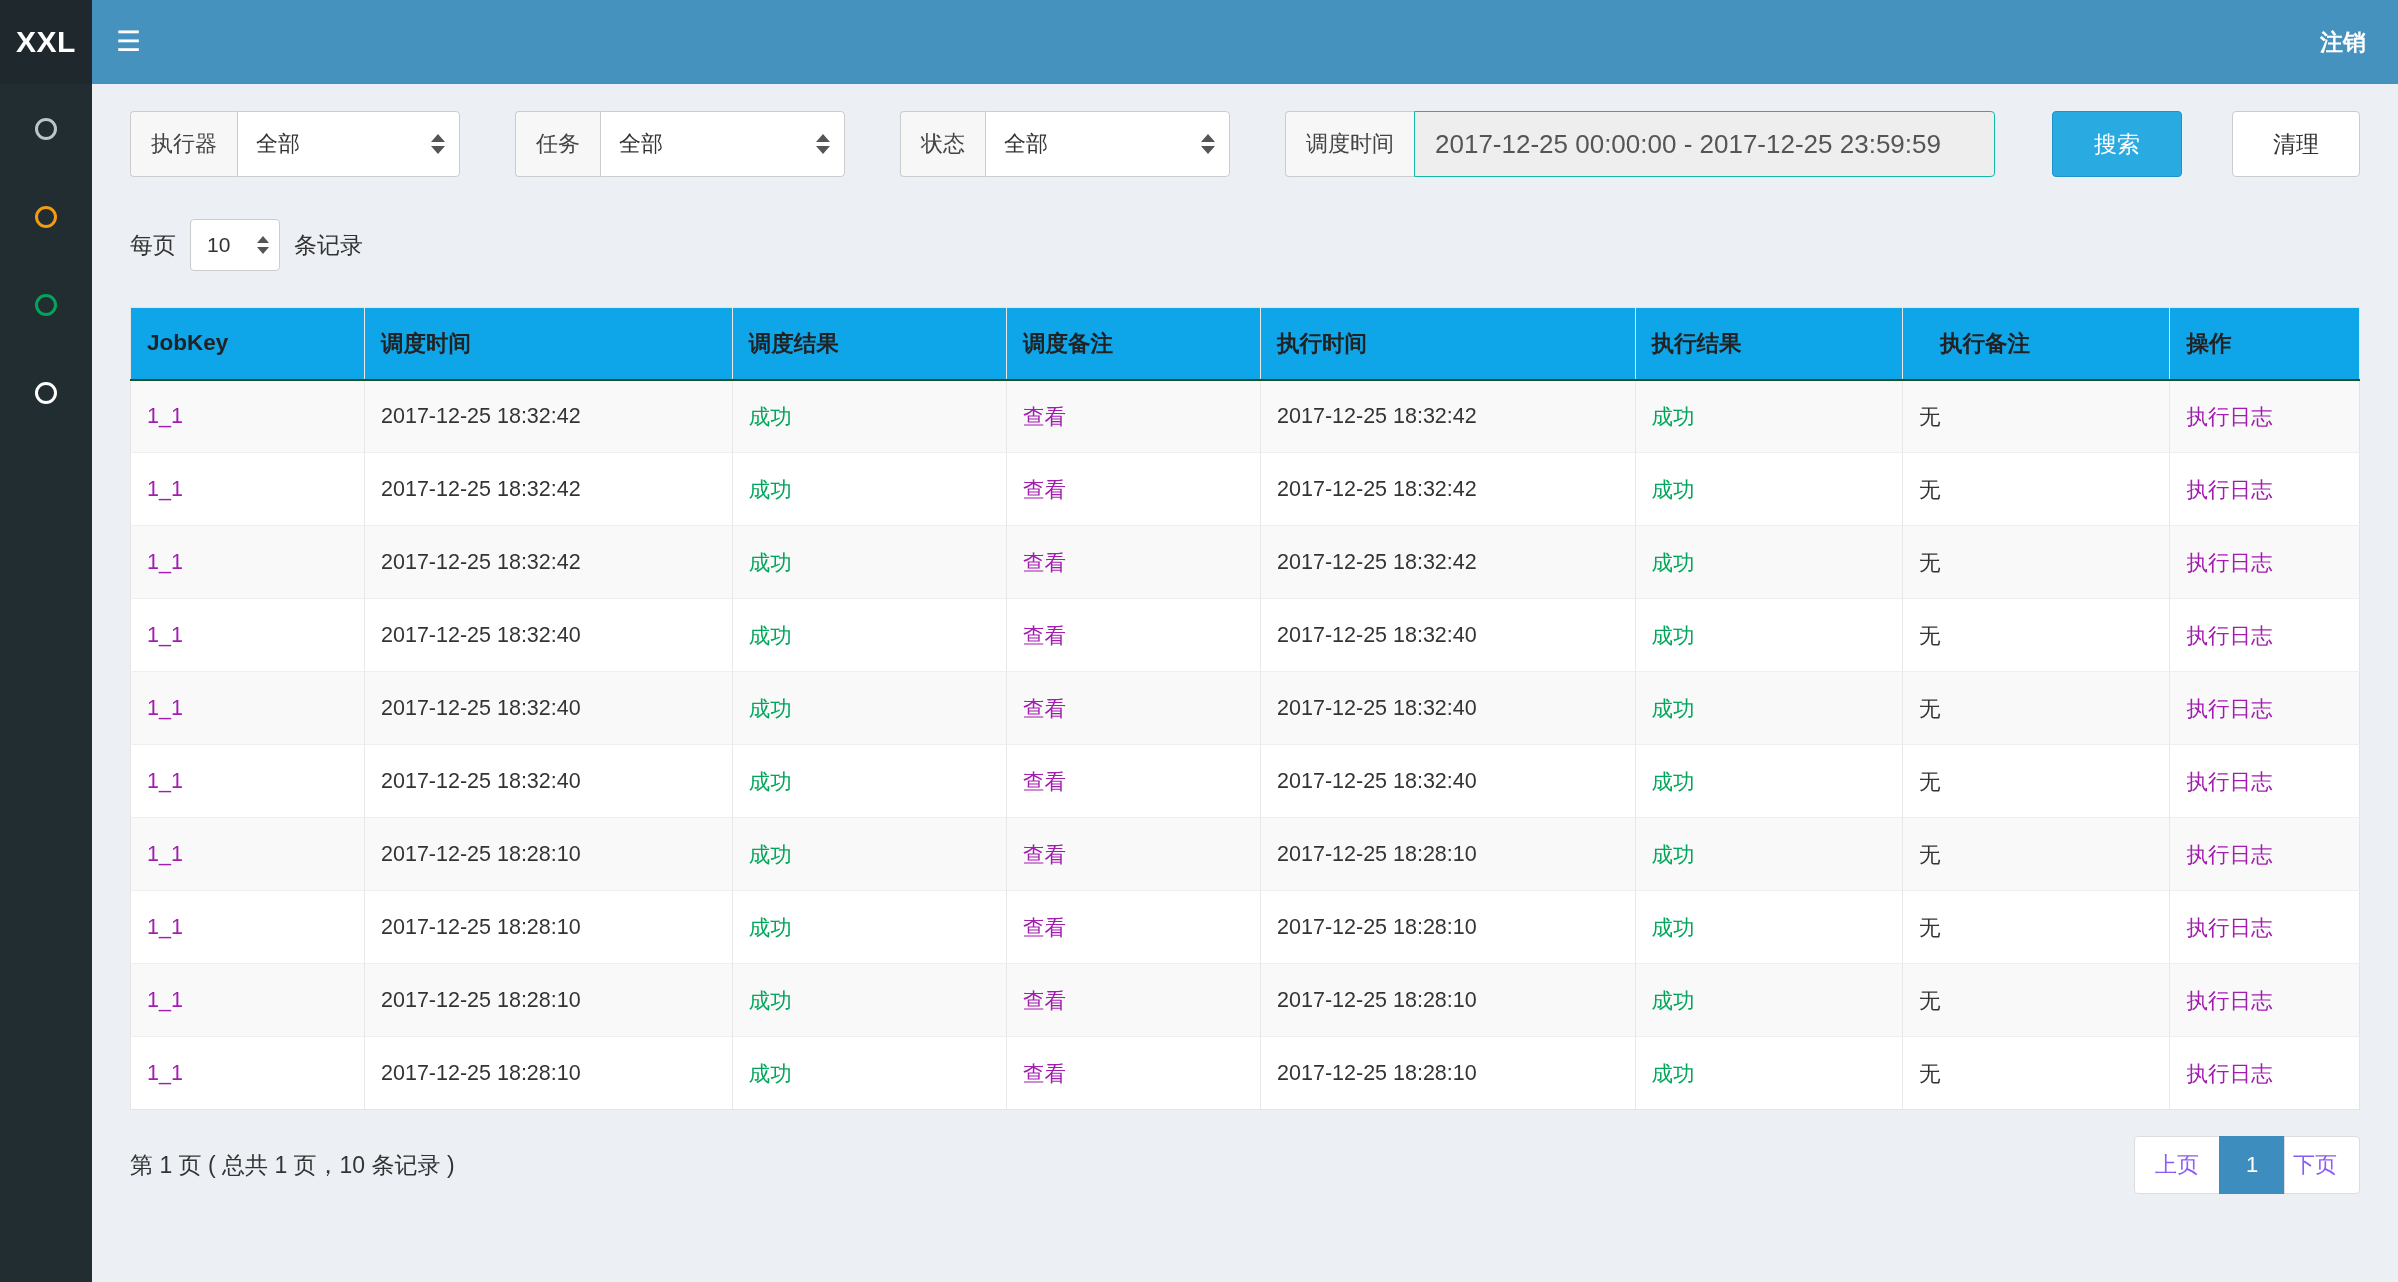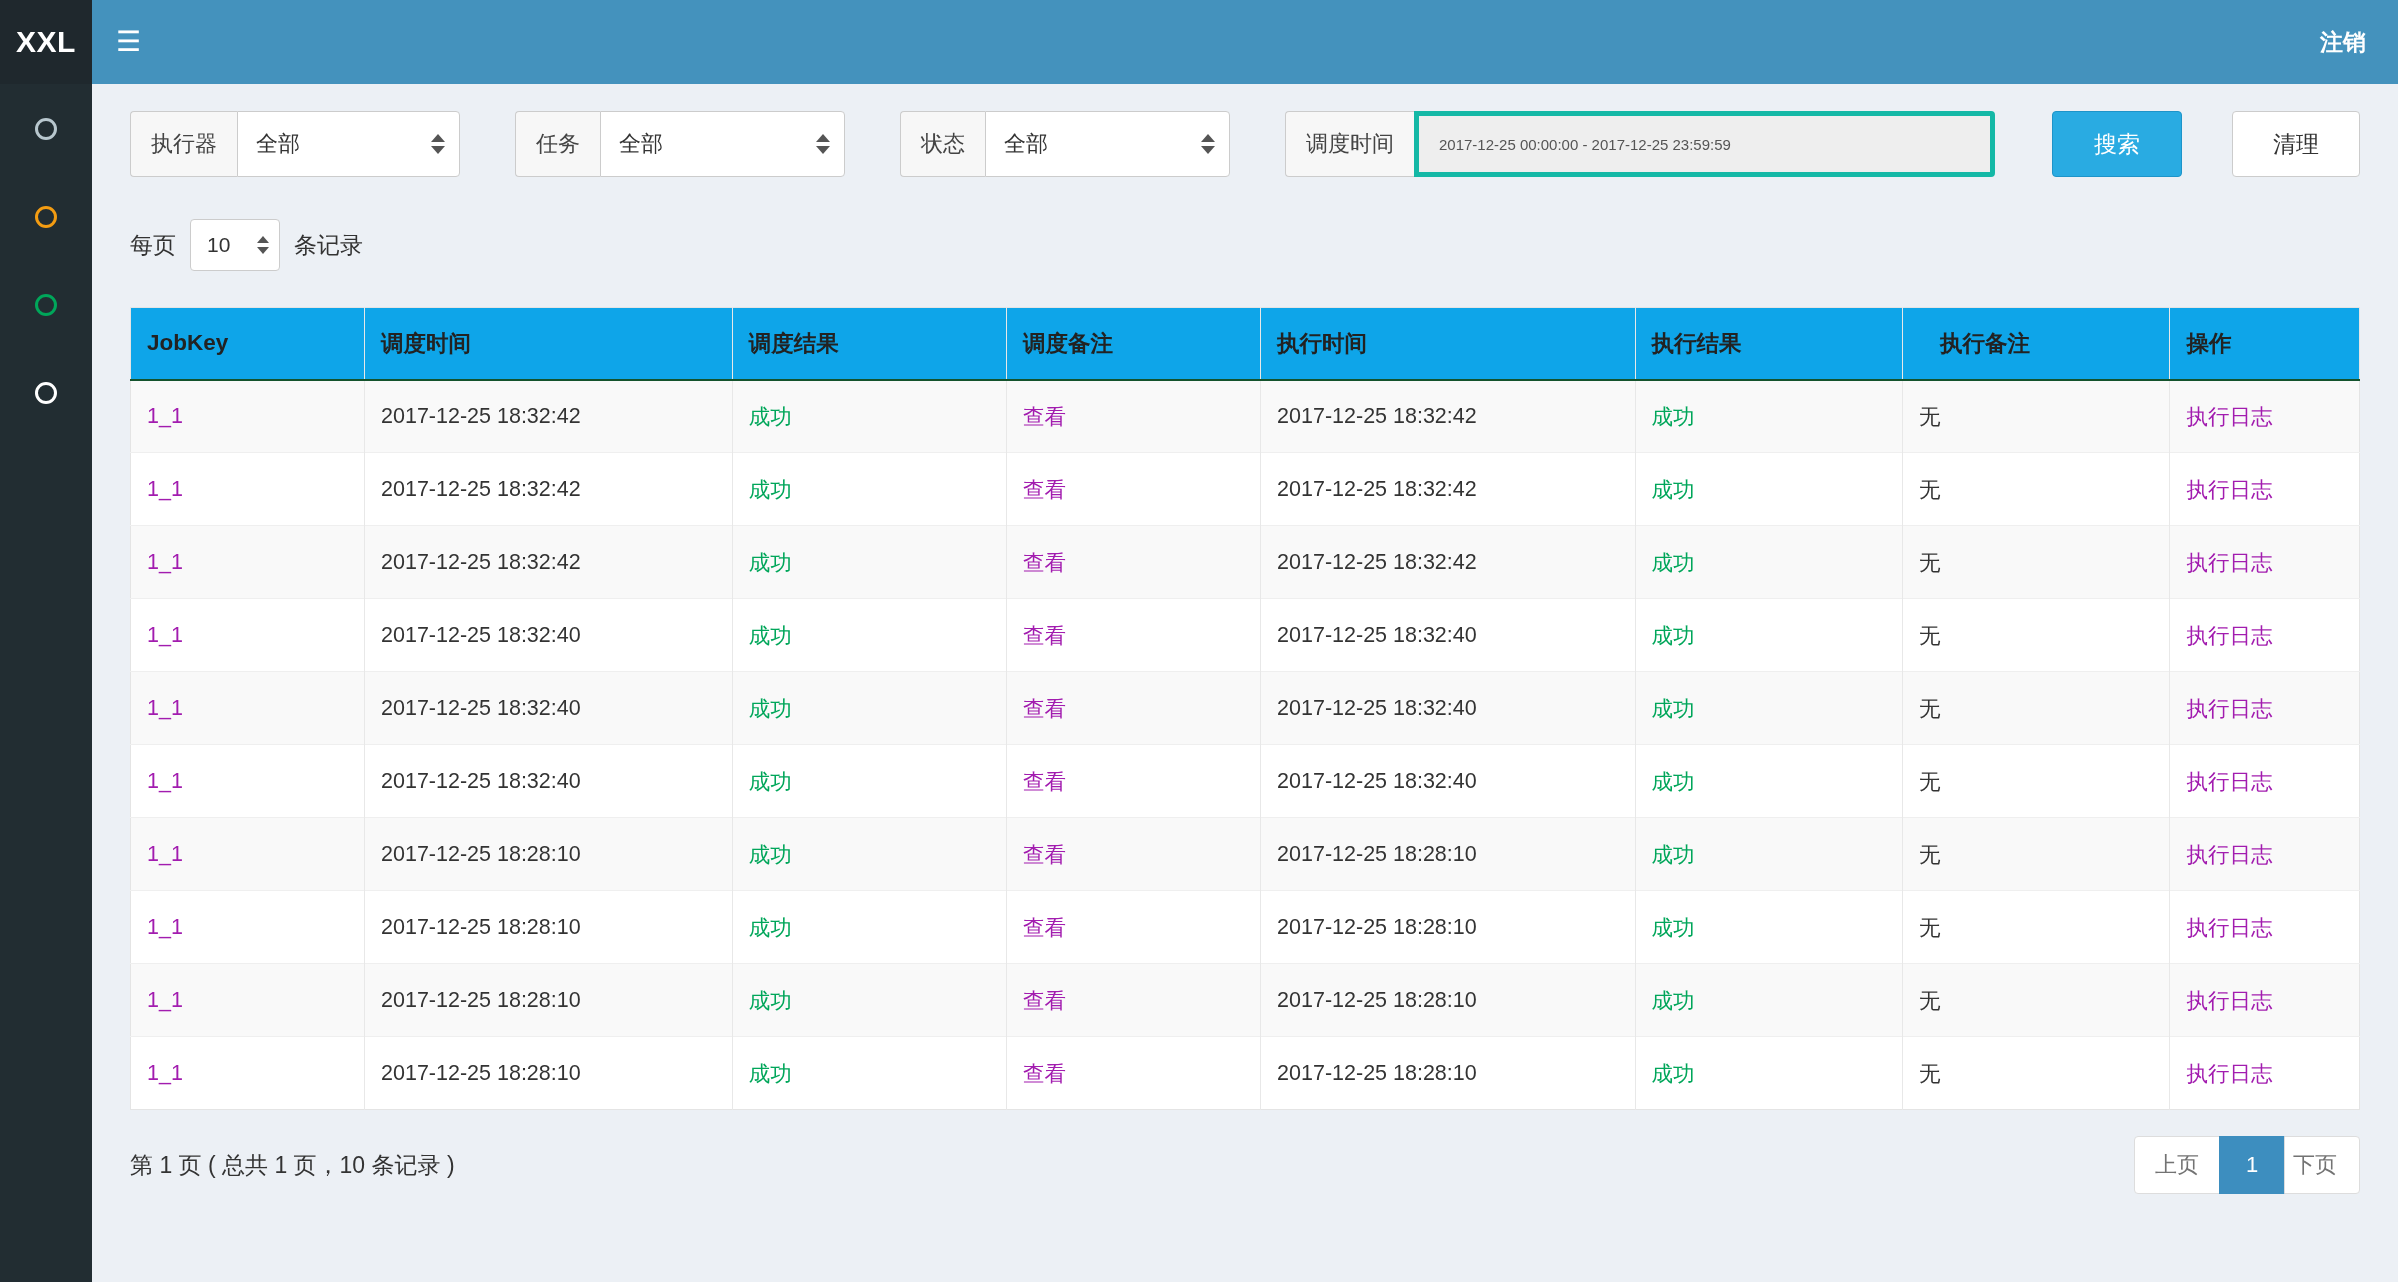--- a/index.html
+++ b/index.html
@@ -36,22 +36,22 @@
   .input-group { display:flex; height:66px; width:330px; margin-right:55px; }
   .input-group.date-group { width:710px; margin-right:0; }
   .addon { background:#f7f7f7; border:1px solid #ccc; border-right:none; border-radius:4px 0 0 4px;
            display:flex; align-items:center; padding:0 20px; color:#444; white-space:nowrap; font-size:22px; }
   .select { flex:1; background:#fff; border:1px solid #ccc; border-radius:0 4px 4px 0;
             display:flex; align-items:center; justify-content:space-between; padding:0 14px 0 18px;
             font-size:22px; color:#333; cursor:pointer; }
   .stepper { display:inline-flex; flex-direction:column; gap:4px; margin-left:12px; }
   .tri-up { width:0; height:0; border-left:7px solid transparent; border-right:7px solid transparent; border-bottom:8px solid #555; }
   .tri-down { width:0; height:0; border-left:7px solid transparent; border-right:7px solid transparent; border-top:8px solid #555; }
-  .date-input { flex:1; background:#eee; border:5px solid #14b8a6; border-radius:0 4px 4px 0;
-                display:flex; align-items:center; padding:0 20px; font-size:15px; color:#555; cursor:pointer; white-space:nowrap; }
+  .date-input { flex:1; background:#eee; border:1px solid #14b8a6; border-radius:0 4px 4px 0;
+                display:flex; align-items:center; padding:0 20px; font-size:26px; color:#555; cursor:pointer; white-space:nowrap; }
 
   .btn { height:66px; border-radius:4px; font-size:23px; display:flex; align-items:center; justify-content:center;
          cursor:pointer; user-select:none; }
   .btn-search { width:130px; background:#29abe2; border:1px solid #1d94c9; color:#fff; margin-left:auto; }
   .btn-clear { width:128px; background:#fff; border:1px solid #ccc; color:#333; margin-left:50px; }
 
   
   .pagesize-row { display:flex; align-items:center; margin-top:42px; font-size:23px; color:#333; }
   .pagesize-select { width:90px; height:52px; background:#fff; border:1px solid #ccc; border-radius:4px;
                      display:flex; align-items:center; justify-content:space-between; padding:0 10px 0 16px;
@@ -72,21 +72,21 @@
   .log-table th:nth-child(5){ width:16.8%; } .log-table th:nth-child(6){ width:12.0%; }
   .log-table th:nth-child(7){ width:12.0%;padding-left:37px; } .log-table th:nth-child(8){ width:8.5%; }
   a.link { color:#a21caf; text-decoration:none; cursor:pointer; }
   td.success { color:#00a65a; }
 
   
   .table-footer { display:flex; align-items:center; justify-content:space-between; margin-top:26px; }
   .page-summary { font-size:23px; color:#333; }
   .pagination { display:flex; }
   .page-btn { min-width:76px; height:58px; padding:0 20px; background:#fff; border:1px solid #ddd;
-              display:flex; align-items:center; justify-content:center; font-size:22px; color:#737373;
+              display:flex; align-items:center; justify-content:center; font-size:22px; color:#8b5cf6;
               margin-left:-1px; cursor:pointer; }
   .page-btn.first { border-radius:4px 0 0 4px; margin-left:0; }
   .page-btn.last { border-radius:0 4px 4px 0;padding-left:6px; }
   .page-btn.active { background:#3d8ebf; border-color:#3d8ebf; color:#fff; min-width:66px; }
 </style>
 </head>
 <body>
 
 <div class="navbar">
   <div class="logo">XXL</div>

